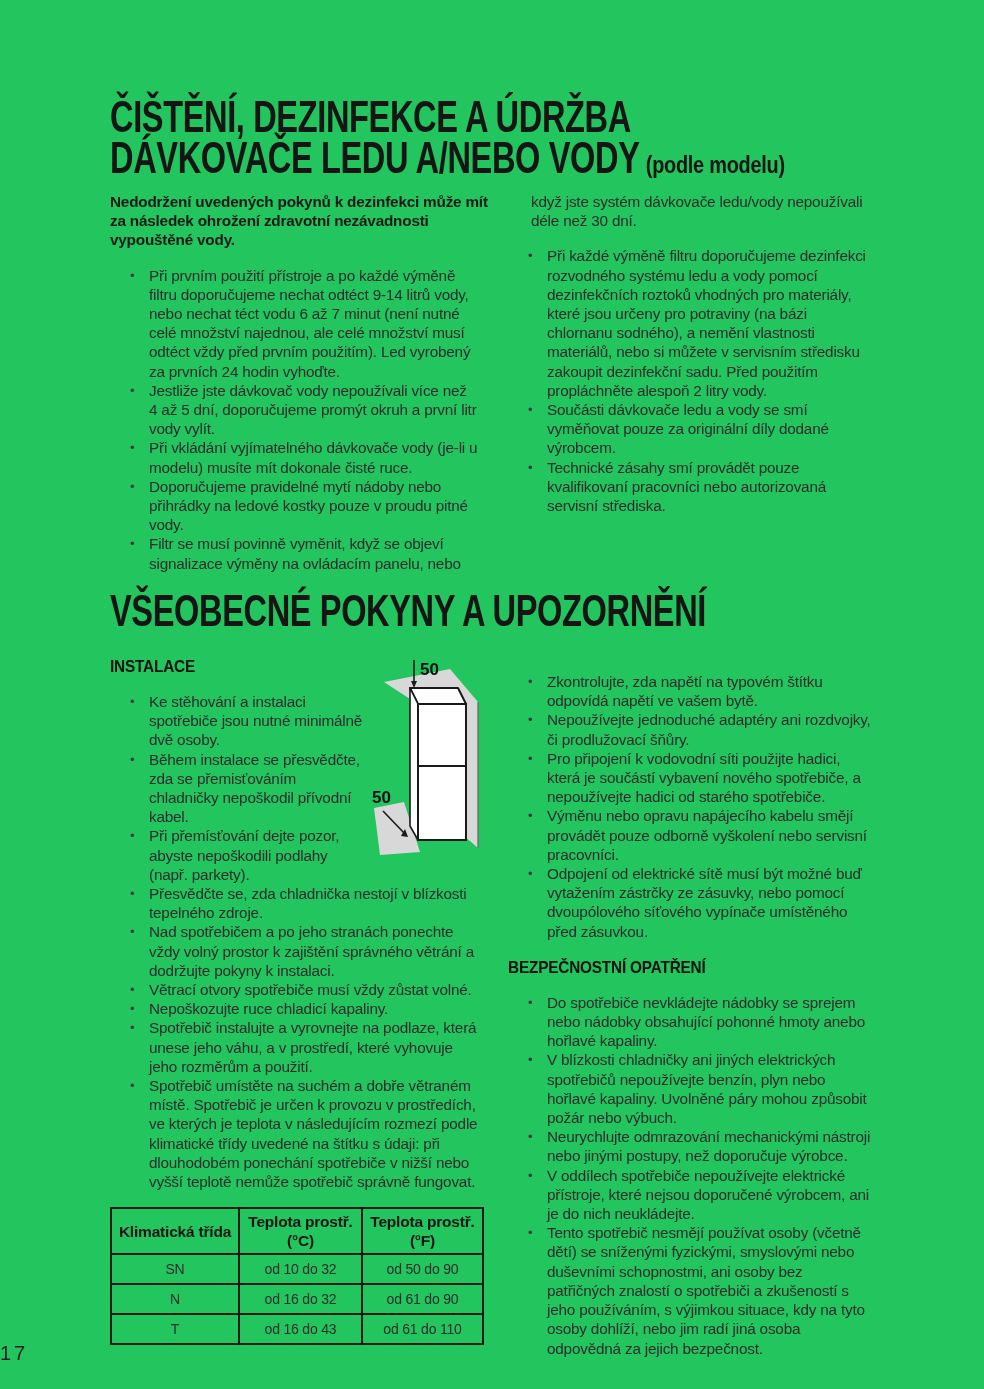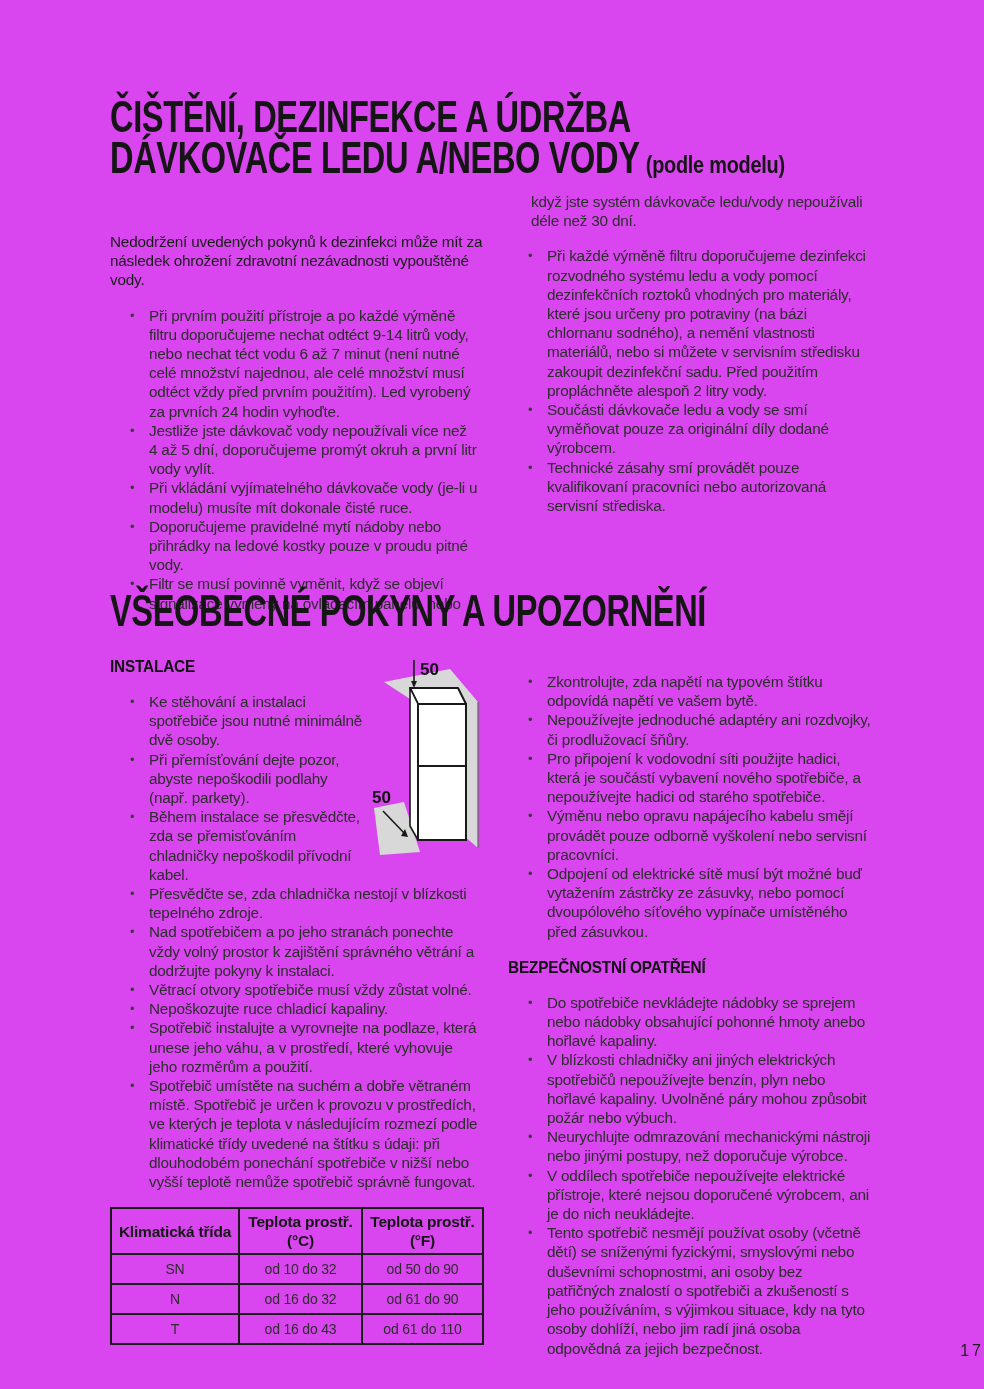--- a/index.html
+++ b/index.html
@@ -1,53 +1,53 @@
 <!DOCTYPE html>
 <html><head>
 <meta charset="utf-8">
 <style>
   html,body { margin:0; padding:0; background:#ffffff; }
   body { width:984px; height:1389px; font-family:"Liberation Sans", sans-serif; }
-  .page { position:relative; width:984px; height:1389px; background:#d946ef; overflow:hidden; color:#2d2d2d; }
+  .page { position:relative; width:984px; height:1389px; background:#22c55e; overflow:hidden; color:#2d2d2d; }
 
   .big-title { position:absolute; left:110px; margin:0; font-weight:bold; color:#151515;
                font-size:44px; line-height:41px; white-space:nowrap;
                transform:scaleX(0.74); transform-origin:left top; letter-spacing:-0.5px; }
   #title1 { top:96px; }
   #title2 { top:590px; }
   .title-suffix { display:inline-block; transform:scaleX(1.12); transform-origin:left bottom;
                   font-size:24px; letter-spacing:-0.3px; margin-left:8px; }
 
   .cols { position:absolute; display:flex; }
   #cols1 { left:110px; top:192px; width:780px; }
   #cols2 { left:110px; top:656px; width:780px; }
   .col-l { width:384px; margin-right:14px; }
   .col-r { width:382px; }
 
   p, li { font-size:15.3px; line-height:19.2px; letter-spacing:-0.2px; margin:0; }
-  .intro { font-weight:normal; color:#1a1a1a;margin-top:40px; }
+  .intro { font-weight:bold; color:#1a1a1a; }
   .blist { list-style:none; margin:16px; padding:0; }
   .blist li { position:relative; padding-left:23px; }
   .blist li::before { content:"\2022"; position:absolute; left:4px; top:0px; font-size:13px; color:#3a3a3a; }
   .cont { padding-left:23px; }
 
   .subhead { font-size:16.5px; font-weight:bold; color:#111; margin:0; letter-spacing:-0.2px;
              transform:scaleX(0.93); transform-origin:left center; line-height:20px; }
   .subhead.spaced { margin-top:9px; margin-bottom:1px; }
 
   .diagram { float:right; width:124px; height:212px; margin:0 0 4px 5px; }
 
   .climate-table { border-collapse:collapse; table-layout:fixed; width:372px; margin-top:8px; }
   .climate-table th, .climate-table td { border:2px solid #1a1a1a; text-align:center; padding:0; }
   .climate-table th { font-size:15.5px; line-height:19px; font-weight:bold; color:#161616;
                       white-space:pre-line; height:44px; letter-spacing:-0.2px; }
   .climate-table td { font-size:14px; height:28px; color:#2d2d2d; letter-spacing:-0.2px; }
 
-  .pagenum { position:absolute; left:0; right:0; top:1342px; text-align:right;
-             font-size:16px; color:#222; letter-spacing:3px; }
+  .pagenum { position:absolute; left:0; right:0; top:1342px; text-align:left;
+             font-size:20px; color:#222; letter-spacing:3px; }
 </style>
 </head>
 <body>
 
 <div class="page">
 
   <h1 class="big-title" id="title1">
     <span>ČIŠTĚNÍ, DEZINFEKCE A ÚDRŽBA</span><br>
     <span>DÁVKOVAČE LEDU A/NEBO VODY</span><span class="title-suffix">(podle modelu)</span>
   </h1>
@@ -100,22 +100,22 @@
 
           <text x="2" y="147" font-family="Liberation Sans, sans-serif" font-size="17" font-weight="bold" fill="#111">50</text>
           <line x1="13" y1="155" x2="36" y2="179" stroke="#1a1a1a" stroke-width="1.6"></line>
           <polygon points="31,180 38,181 35,173" fill="#1a1a1a"></polygon>
         </svg>
       </div>
 
       <h2 class="subhead">INSTALACE</h2>
       <ul class="blist">
           <li>Ke stěhování a instalaci spotřebiče jsou nutné minimálně dvě osoby.</li>
+          <li>Během instalace se přesvědčte, zda se přemisťováním chladničky nepoškodil přívodní kabel.</li>
           <li>Při přemísťování dejte pozor, abyste nepoškodili podlahy (např. parkety).</li>
-          <li>Během instalace se přesvědčte, zda se přemisťováním chladničky nepoškodil přívodní kabel.</li>
           <li>Přesvědčte se, zda chladnička nestojí v blízkosti tepelného zdroje.</li>
           <li>Nad spotřebičem a po jeho stranách ponechte vždy volný prostor k zajištění správného větrání a dodržujte pokyny k instalaci.</li>
           <li>Větrací otvory spotřebiče musí vždy zůstat volné.</li>
           <li>Nepoškozujte ruce chladicí kapaliny.</li>
           <li>Spotřebič instalujte a vyrovnejte na podlaze, která unese jeho váhu, a v prostředí, které vyhovuje jeho rozměrům a použití.</li>
           <li>Spotřebič umístěte na suchém a dobře větraném místě. Spotřebič je určen k provozu v prostředích, ve kterých je teplota v následujícím rozmezí podle klimatické třídy uvedené na štítku s údaji: při dlouhodobém ponechání spotřebiče v nižší nebo vyšší teplotě nemůže spotřebič správně fungovat.</li>
         </ul>
 
       <table class="climate-table">
         <colgroup>

